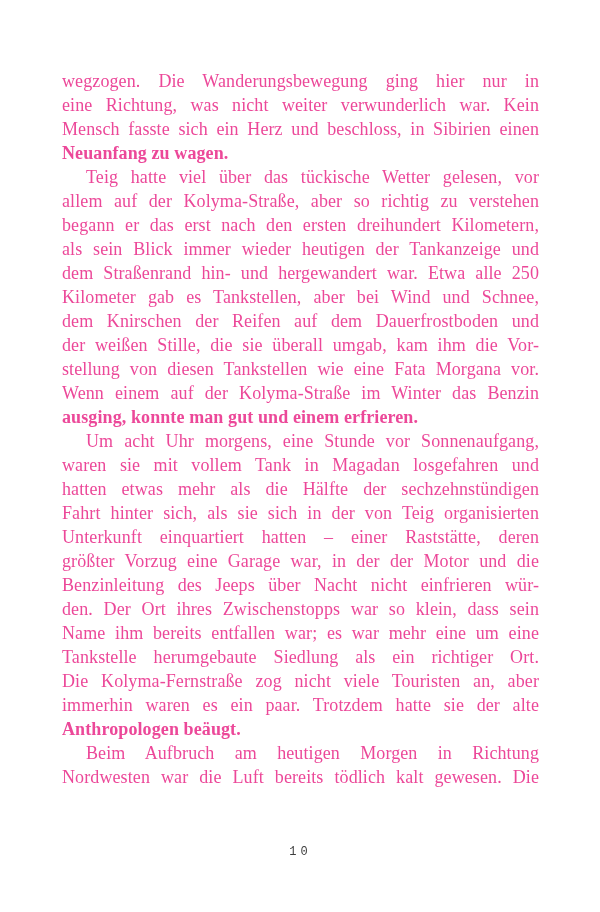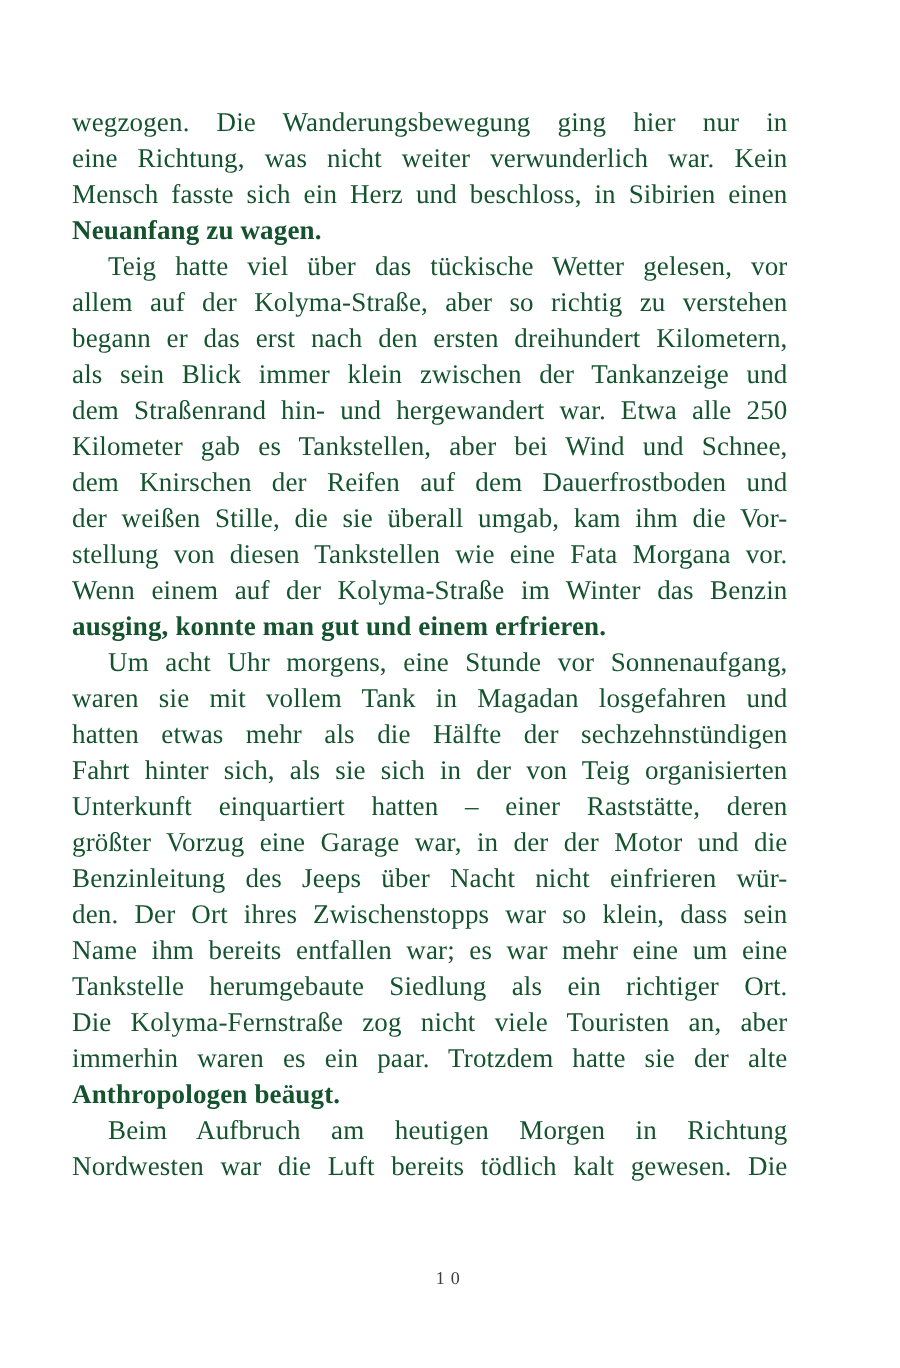--- a/index.html
+++ b/index.html
@@ -10,26 +10,26 @@
   .book-page {
     position: relative;
     width: 600px;
     height: 912px;
     background: #ffffff;
     overflow: hidden;
     font-family: "Liberation Serif", serif;
   }
   .page-text {
     position: absolute;
-    left: 48px;
+    left: 62px;
     top: 69px;
     width: 477px;
     font-size: 18px;
     line-height: 24px;
-    color: #14532d;
+    color: #ec4899;
     letter-spacing: 0.1px;
   }
   .text-line {
     height: 24px;
     text-align: justify;
     text-align-last: justify;
   }
   .text-line.para-end {
     text-align: left;
     text-align-last: left;
@@ -37,39 +37,39 @@
   }
   .text-line.indent {
     padding-left: 24px;
   }
   .page-number {
     position: absolute;
     left: 62px;
     top: 845px;
     width: 477px;
     text-align: center;
-    font-family: Liberation Serif, serif;
+    font-family: Liberation Mono, monospace;
     font-size: 12px;
     letter-spacing: 4px;
     color: #3d3d3d;
   }
 </style>
 </head>
 <body>
 
 <div class="book-page">
   <div class="page-text">
       <div class="text-line">wegzogen. Die Wanderungsbewegung ging hier nur in</div>
       <div class="text-line">eine Richtung, was nicht weiter verwunderlich war. Kein</div>
       <div class="text-line">Mensch fasste sich ein Herz und beschloss, in Sibirien einen</div>
       <div class="text-line para-end">Neuanfang zu wagen.</div>
       <div class="text-line indent">Teig hatte viel über das tückische Wetter gelesen, vor</div>
       <div class="text-line">allem auf der Kolyma-Straße, aber so richtig zu verstehen</div>
       <div class="text-line">begann er das erst nach den ersten dreihundert Kilometern,</div>
-      <div class="text-line">als sein Blick immer klein zwischen der Tankanzeige und</div>
+      <div class="text-line">als sein Blick immer wieder heutigen der Tankanzeige und</div>
       <div class="text-line">dem Straßenrand hin- und hergewandert war. Etwa alle 250</div>
       <div class="text-line">Kilometer gab es Tankstellen, aber bei Wind und Schnee,</div>
       <div class="text-line">dem Knirschen der Reifen auf dem Dauerfrostboden und</div>
       <div class="text-line">der weißen Stille, die sie überall umgab, kam ihm die Vor-</div>
       <div class="text-line">stellung von diesen Tankstellen wie eine Fata Morgana vor.</div>
       <div class="text-line">Wenn einem auf der Kolyma-Straße im Winter das Benzin</div>
       <div class="text-line para-end">ausging, konnte man gut und einem erfrieren.</div>
       <div class="text-line indent">Um acht Uhr morgens, eine Stunde vor Sonnenaufgang,</div>
       <div class="text-line">waren sie mit vollem Tank in Magadan losgefahren und</div>
       <div class="text-line">hatten etwas mehr als die Hälfte der sechzehnstündigen</div>

